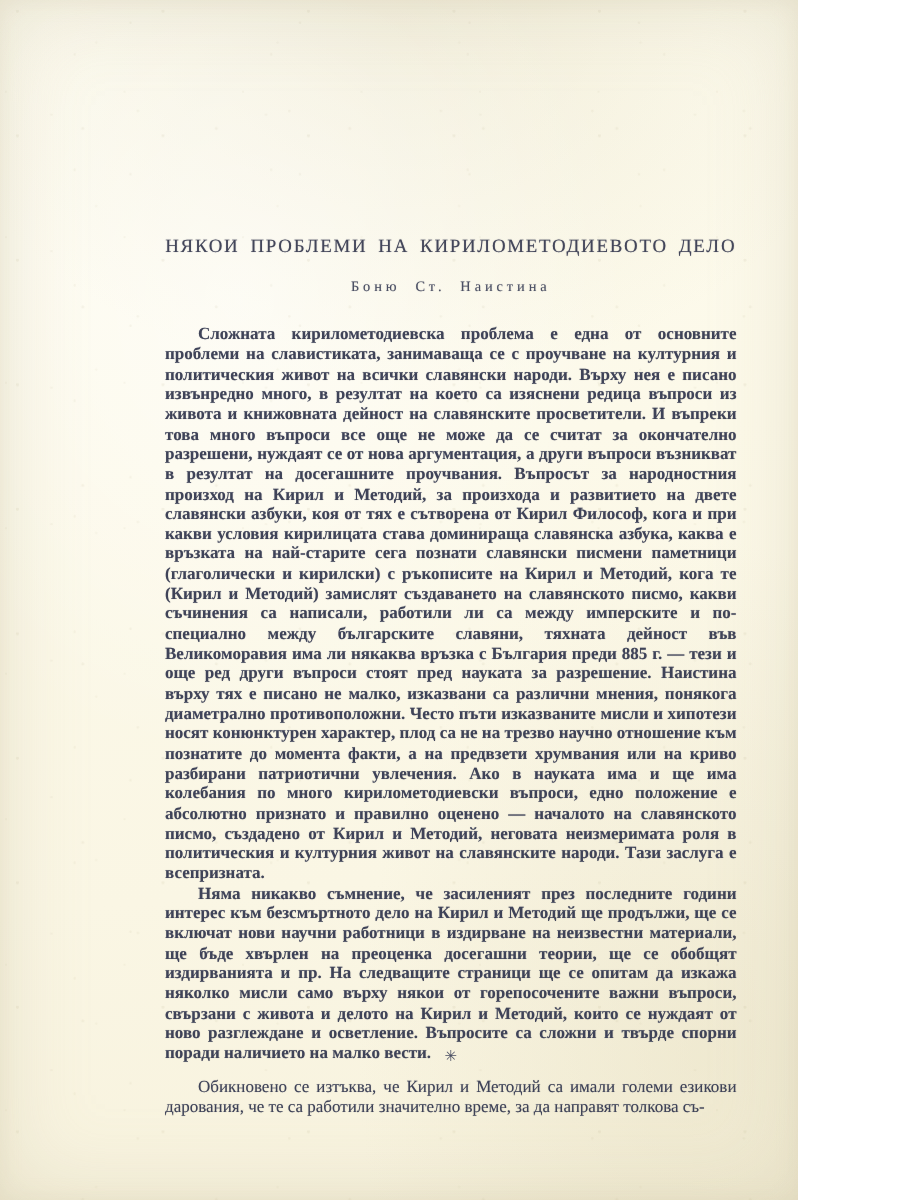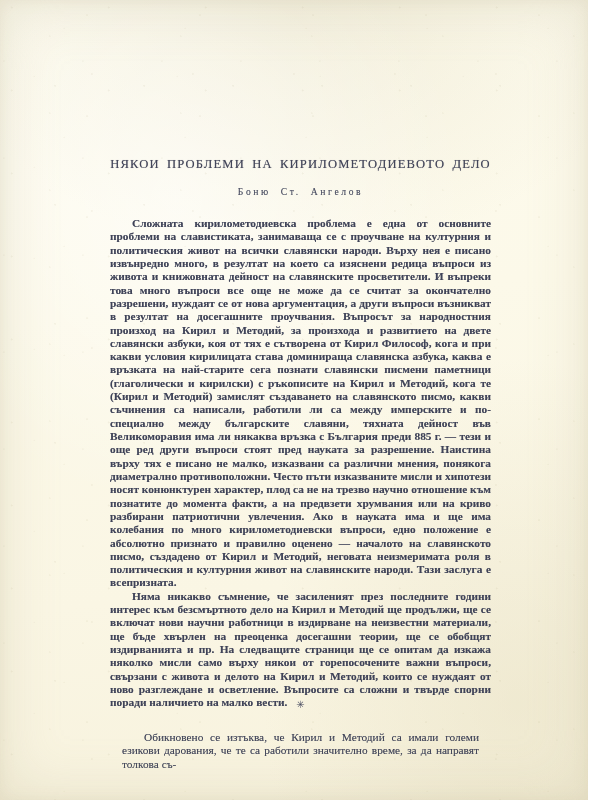--- a/index.html
+++ b/index.html
@@ -11,21 +11,21 @@
   body {
     width: 600px;
     height: 800px;
     overflow: hidden;
     font-family: "Liberation Serif", "DejaVu Serif", serif;
   }
 
   
   .scan-page {
     position: relative;
-    width: 588px;
+    width: 532px;
     height: 800px;
     background:
       radial-gradient(ellipse 70% 55% at 30% 25%, rgba(255,255,255,0.55), rgba(255,255,255,0) 70%),
       radial-gradient(ellipse 60% 60% at 88% 88%, rgba(226,218,186,0.40), rgba(226,218,186,0) 72%),
       radial-gradient(ellipse 80% 40% at 50% 2%,  rgba(222,214,182,0.35), rgba(222,214,182,0) 75%),
       linear-gradient(175deg, #fdfbef 0%, #fcf9e9 38%, #faf6e4 72%, #f7f2dd 100%);
     box-sizing: border-box;
     overflow: hidden;
   }
   
@@ -126,34 +126,34 @@
     position: absolute;
     left: 0;
     top: 719px;
     width: 381px;
     color: #3f4358;
     font-size: 11.35px;
     line-height: 13.32px;
     text-align: justify;
     text-shadow: 0 0 .65px rgba(63,67,88,.42);
   }
-  .tail-text p { margin: 12px; text-indent: 22px; }
+  .tail-text p { margin: 0; text-indent: 22px; }
 </style>
 </head>
 <body>
 
 <div class="scan-page">
 
   <div class="paper-grain"></div>
 
   <div class="type-block">
 
     <div class="doc-title">НЯКОИ ПРОБЛЕМИ НА КИРИЛОМЕТОДИЕВОТО ДЕЛО</div>
 
-    <div class="doc-byline">Боню Ст. Ангелов</div>
+    <div class="doc-byline">Боню Ст. Наистина</div>
 
     <div class="body-text">
       <p>Сложната кирилометодиевска проблема е една от основните проблеми на славистиката, занимаваща се с проучване на културния и политическия живот на всички славянски народи. Върху нея е писано извънредно много, в резултат на което са изяснени редица въпроси из живота и книжовната дейност на славянските просветители. И въпреки това много въпроси все още не може да се считат за окончателно разрешени, нуждаят се от нова аргументация, а други въпроси възникват в резултат на досегашните проучвания. Въпросът за народностния произход на Кирил и Методий, за произхода и развитието на двете славянски азбуки, коя от тях е сътворена от Кирил Философ, кога и при какви условия кирилицата става доминираща славянска азбука, каква е връзката на най-старите сега познати славянски писмени паметници (глаголически и кирилски) с ръкописите на Кирил и Методий, кога те (Кирил и Методий) замислят създаването на славянското писмо, какви съчинения са написали, работили ли са между имперските и по-специално между българските славяни, тяхната дейност във Великоморавия има ли някаква връзка с България преди 885 г. — тези и още ред други въпроси стоят пред науката за разрешение. Наистина върху тях е писано не малко, изказвани са различни мнения, понякога диаметрално противоположни. Често пъти изказваните мисли и хипотези носят конюнктурен характер, плод са не на трезво научно отношение към познатите до момента факти, а на предвзети хрумвания или на криво разбирани патриотични увлечения. Ако в науката има и ще има колебания по много кирилометодиевски въпроси, едно положение е абсолютно признато и правилно оценено — началото на славянското писмо, създадено от Кирил и Методий, неговата неизмеримата роля в политическия и културния живот на славянските народи. Тази заслуга е всепризната.</p>
       <p>Няма никакво съмнение, че засиленият през последните години интерес към безсмъртното дело на Кирил и Методий ще продължи, ще се включат нови научни работници в издирване на неизвестни материали, ще бъде хвърлен на преоценка досегашни теории, ще се обобщят издирванията и пр. На следващите страници ще се опитам да изкажа няколко мисли само върху някои от горепосочените важни въпроси, свързани с живота и делото на Кирил и Методий, които се нуждаят от ново разглеждане и осветление. Въпросите са сложни и твърде спорни поради наличието на малко вести.</p>
     </div>
 
     <div class="section-break">✳</div>
 
     <div class="tail-text">
       <p>Обикновено се изтъква, че Кирил и Методий са имали големи езикови дарования, че те са работили значително време, за да направят толкова съ-</p>

